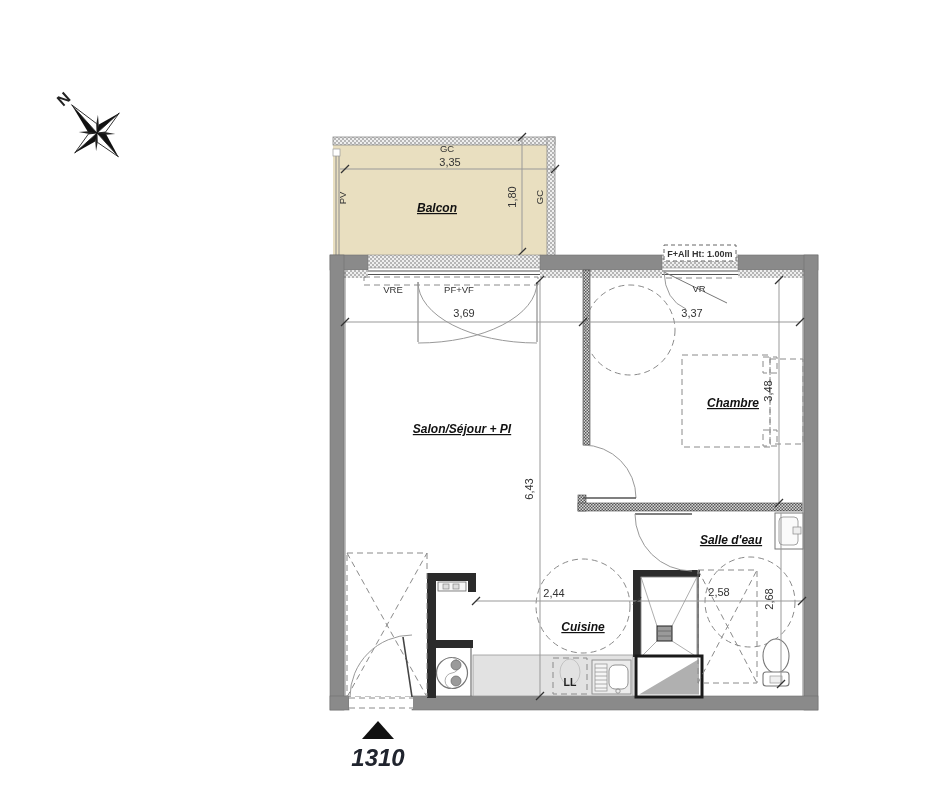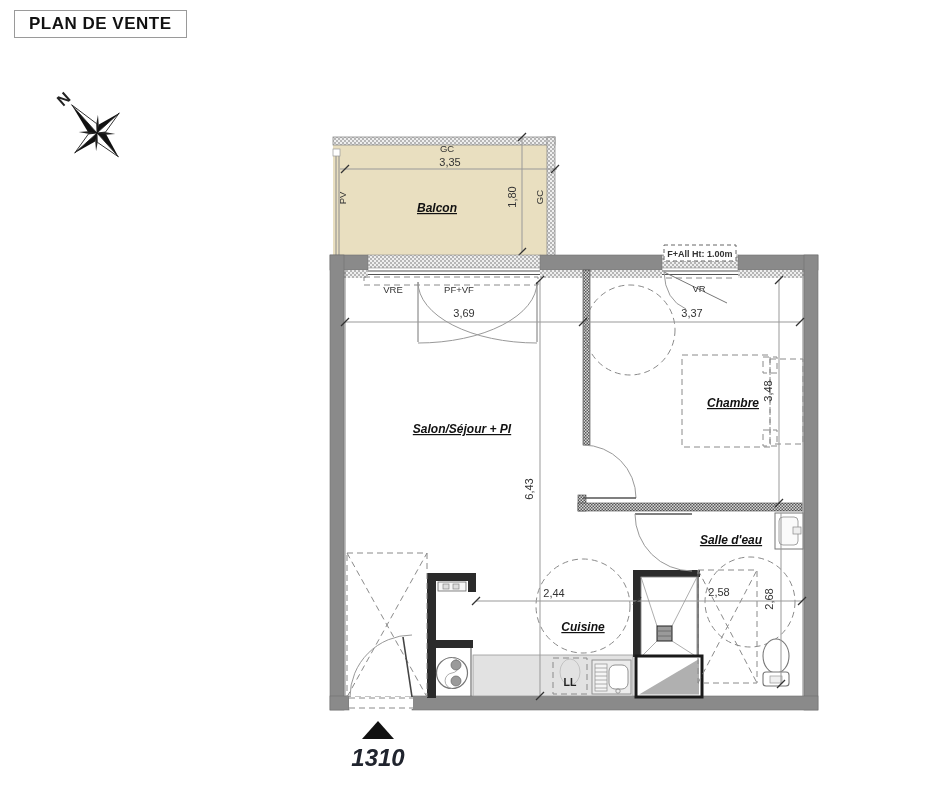--- a/index.html
+++ b/index.html
@@ -19,21 +19,20 @@
   .arc{stroke:#999;stroke-width:1;fill:none;}
   .dimline{stroke:#999;stroke-width:1;}
   .tick{stroke:#333;stroke-width:1.2;}
   .wallstroke{stroke:#6e6e6e;stroke-width:.6;}
 </style>
 </head>
 <body>
 
 <div id="stage">
 
-  <div id="title-box">PLAN DE VENTE</div>
 
   <svg width="939" height="800" viewBox="0 0 939 800">
     <defs>
       <pattern id="chk" width="4" height="4" patternUnits="userSpaceOnUse">
         <rect width="4" height="4" fill="#efefef"></rect>
         <rect width="2" height="2" fill="#b6b6b6"></rect>
         <rect x="2" y="2" width="2" height="2" fill="#b6b6b6"></rect>
       </pattern>
       <pattern id="wallh" width="3" height="3" patternUnits="userSpaceOnUse">
         <rect width="3" height="3" fill="#d8d8d8"></rect>

